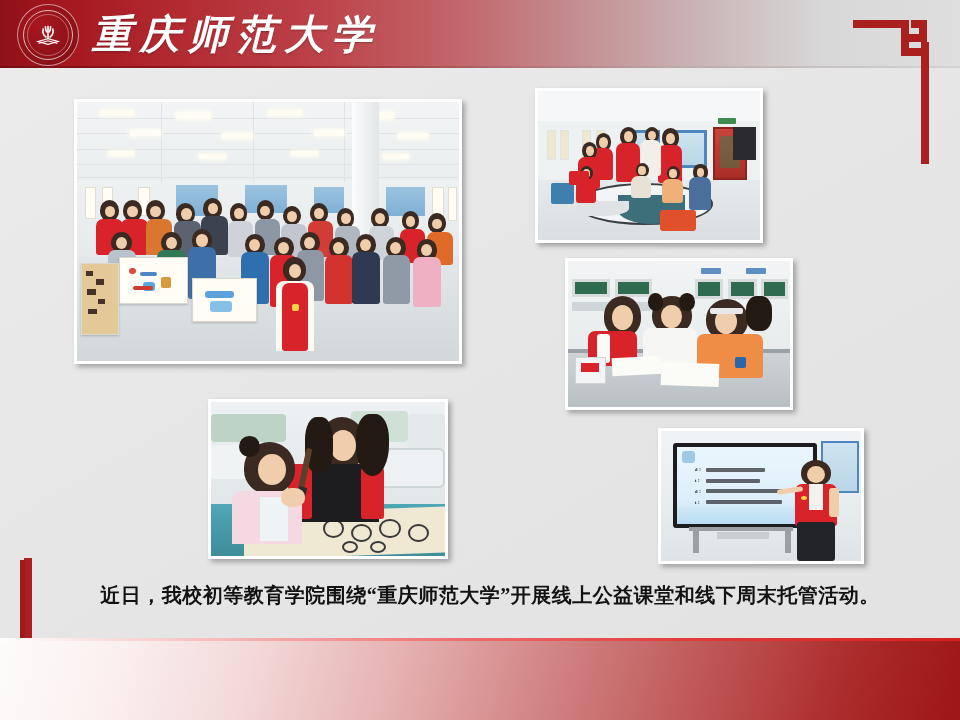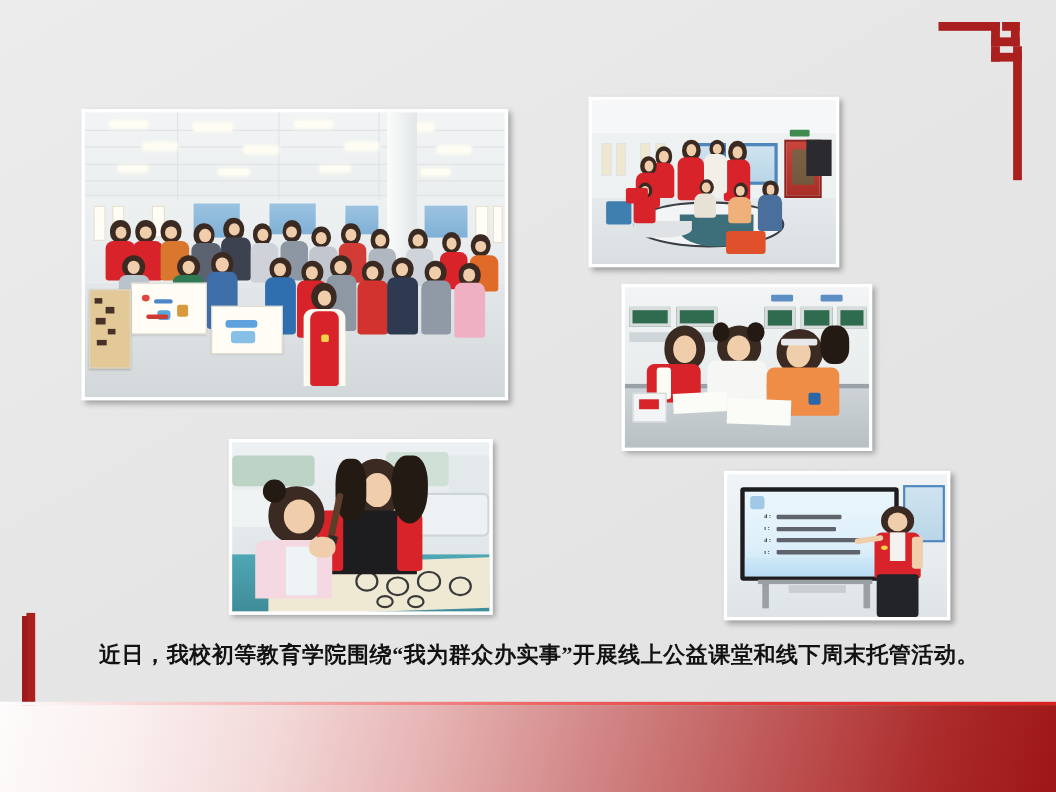--- a/index.html
+++ b/index.html
@@ -162,20 +162,40 @@
                  background:#2d2d33; opacity:.72; }
   #p5 .sb-key { position:absolute; font-size:5px; color:#24242a; font-weight:700;
                 font-family:"Liberation Serif",serif; }
   #p5 .sb-stand { position:absolute; background:#9aa0a4; }
 </style>
 </head>
 <body>
 
 <div class="slide">
 
+  <div class="header">
+
+    <div class="seal">
+      <div class="ring"></div>
+      <div class="ring2"></div>
+      <svg width="34" height="34" viewBox="0 0 34 34" aria-hidden="true">
+        <g fill="none" stroke="#fff" stroke-width="1.6" stroke-linecap="round">
+          <path d="M17 8.5 C17 13 17 16 17 20"></path>
+          <path d="M12.2 11 C11.4 14.5 12.6 17.5 15 19"></path>
+          <path d="M21.8 11 C22.6 14.5 21.4 17.5 19 19"></path>
+          <path d="M14.4 8.8 C14.4 11 14.8 12.6 15.6 13.8"></path>
+          <path d="M19.6 8.8 C19.6 11 19.2 12.6 18.4 13.8"></path>
+        </g>
+        <path d="M7 23.5 L17 20.6 L27 23.5 L17 26.4 Z" fill="none" stroke="#fff" stroke-width="1.3"></path>
+        <path d="M7.6 25.4 L17 22.8 L26.4 25.4" fill="none" stroke="#fff" stroke-width="1"></path>
+      </svg>
+    </div>
+
+    <div class="wordmark">重庆师范大学</div>
+  </div>
 
   <div class="orn-tr">
     <svg width="84" height="152" viewBox="0 0 84 152" aria-hidden="true">
       <g fill="#a9201f">
         <rect x="0" y="8" width="56" height="8"></rect>
         <rect x="48" y="8" width="8" height="22"></rect>
         <rect x="48" y="22" width="26" height="8"></rect>
         <rect x="66" y="8" width="8" height="22"></rect>
         <rect x="58" y="8" width="16" height="8"></rect>
         <rect x="48" y="30" width="8" height="14"></rect>
@@ -537,20 +557,20 @@
         <rect x="24" y="98" width="8" height="22"></rect>
         <rect x="6" y="112" width="8" height="20"></rect>
         <rect x="6" y="124" width="22" height="8"></rect>
         <rect x="20" y="112" width="8" height="20"></rect>
         <rect x="14" y="124" width="70" height="8"></rect>
       </g>
     </svg>
   </div>
 
   <div class="caption-rule"></div>
-  <div class="caption">近日，我校初等教育学院围绕“我为群众办实事”开展线上公益课堂和线下周末托管活动。</div>
+  <div class="caption">近日，我校初等教育学院围绕“重庆师范大学”开展线上公益课堂和线下周末托管活动。</div>
 
   <div class="bottom-band">
     <div class="rule"></div>
     <div class="fill"></div>
   </div>
 
 </div>
 
 </body></html>

